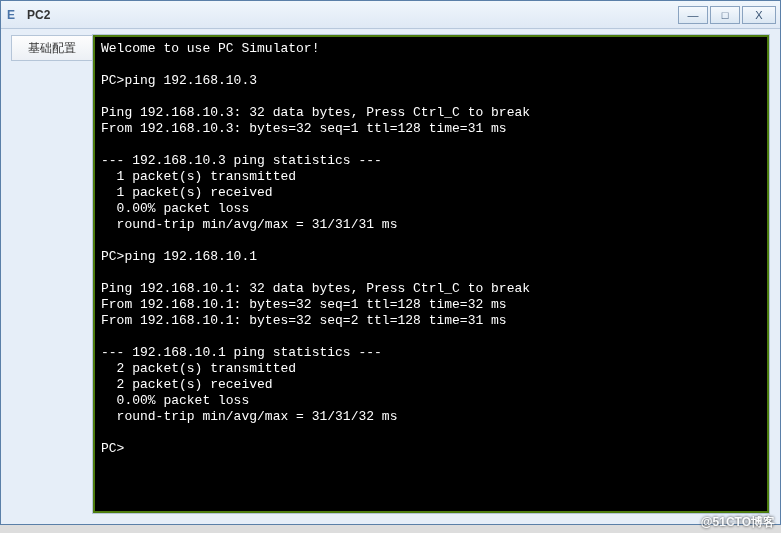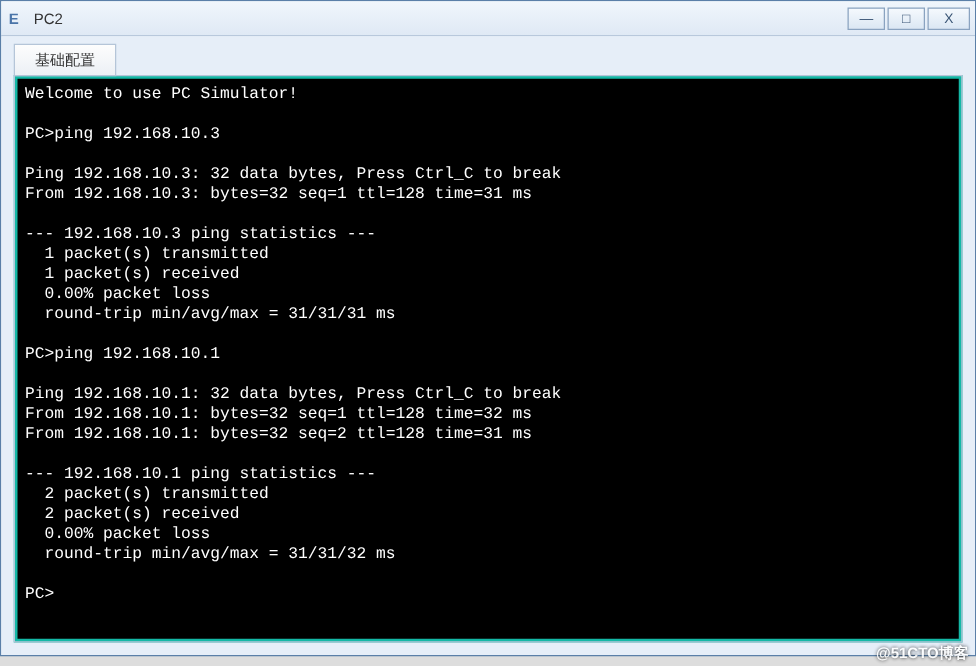--- a/index.html
+++ b/index.html
@@ -21,38 +21,38 @@
 }
 .titlebar {
   height: 28px;
   background: linear-gradient(to bottom, #f0f6fc 0%, #dfe9f5 100%);
   display: flex;
   align-items: center;
   padding: 0 4px;
   border-bottom: 1px solid #b8c8dc;
 }
 .titlebar .icon { width: 16px; height: 16px; margin-right: 6px; display: flex; align-items: center; justify-content: center; }
-.titlebar .title { font-size: 12px; color: #333; flex: 1; }
+.titlebar .title { font-size: 12px; color: #333; flex: 1; font-weight: bold; }
 .winbtns { display: flex; gap: 0; }
 .winbtn {
   width: 30px; height: 18px;
   border: 1px solid #8aa3c0;
   background: linear-gradient(to bottom, #f5f9fd, #dbe7f3);
   display: flex; align-items: center; justify-content: center;
   font-size: 11px; color: #3a5575;
   margin-left: 2px;
   cursor: pointer;
 }
 .winbtn.close { width: 34px; }
 .content-area {
   flex: 1;
   padding: 6px 10px 10px 10px;
   background: #e6eef8;
   display: flex;
-  flex-direction: column;
+  flex-direction: row;
 }
 .tabs {
   display: flex;
   height: 26px;
 }
 .tab {
   width: 82px;
   height: 26px;
   border: 1px solid #b5c5d8;
   background: linear-gradient(to bottom, #fdfdfd, #ecf0f5);
@@ -66,21 +66,21 @@
   position: relative;
 }
 .tab.active {
   background: #fff;
   border-bottom: 1px solid #fff;
   z-index: 2;
 }
 .terminal-wrap {
   flex: 1;
   border: 1px solid #b5c5d8;
-  background: #14b8a6;
+  background: #4d7c0f;
   padding: 2px;
   margin-top: -1px;
 }
 .terminal {
   width: 100%;
   height: 100%;
   background: #000;
   color: #fff;
   font-family: "Consolas", "Courier New", monospace;
   font-size: 13px;

